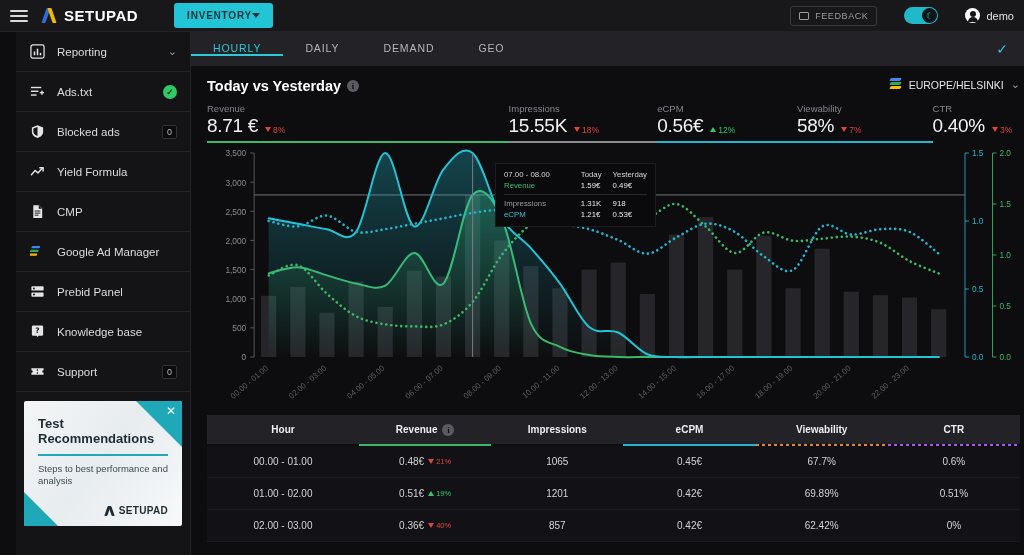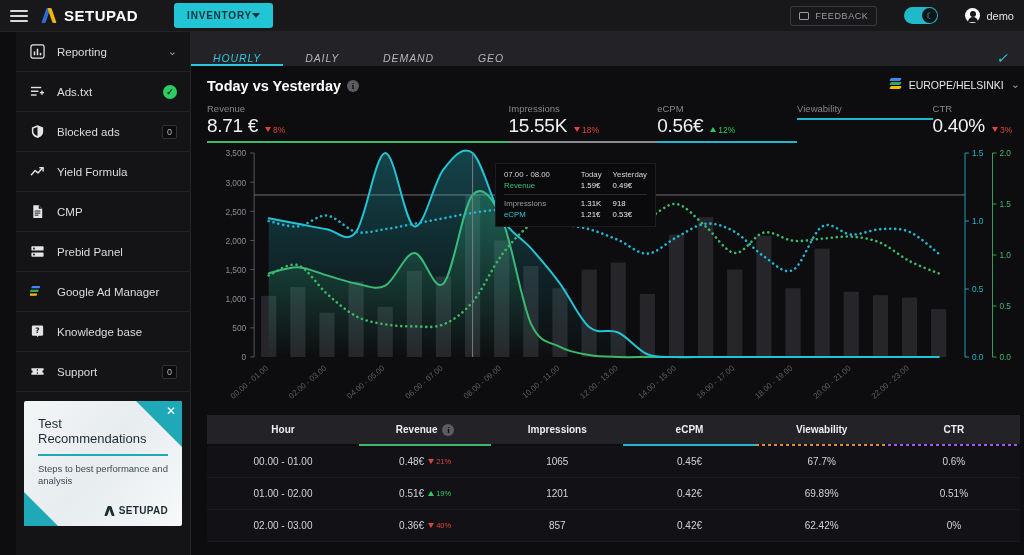--- a/index.html
+++ b/index.html
@@ -85,33 +85,33 @@
   }
   .promo:before {
     content: ""; position: absolute; top: 0; right: 0; width: 46px; height: 46px;
     background: #1fa8b8; clip-path: polygon(100% 0, 0 0, 100% 100%);
   }
   .promo:after {
     content: ""; position: absolute; bottom: 0; left: 0; width: 34px; height: 34px;
     background: #1fa8b8; clip-path: polygon(0 100%, 0 0, 100% 100%);
   }
   .promo-close { position: absolute; top: 4px; right: 6px; color: #fff; font-size: 12px; z-index: 3; cursor: pointer; line-height:1; }
-  .promo-title { font-size: 13px; font-weight: 400; color: #1d2b33; line-height: 1.14; z-index:2; }
+  .promo-title { font-size: 13px; font-weight: 700; color: #1d2b33; line-height: 1.14; z-index:2; }
   .promo-rule { height: 2px; background: #1fa8b8; margin: 7px 0 7px 0; width: 100%; z-index:2; }
   .promo-sub { font-size: 9.5px; color: #3c4c55; line-height: 1.3; z-index:2; }
   .promo-brand { margin-top: auto; align-self: flex-end; display:flex; align-items:center; gap:3px; z-index:2; }
   .promo-brand .bm { width: 11px; height: 11px; position: relative; }
   .promo-brand .bm:before, .promo-brand .bm:after { content:""; position:absolute; bottom:0; width:3px; height:10px; background:#1d2b33; border-radius:1px;}
   .promo-brand .bm:before { left:1px; transform: skewX(-19deg); }
   .promo-brand .bm:after  { left:5px; transform: skewX(19deg); }
   .promo-brand span { font-size: 10px; font-weight: 700; color: #1d2b33; letter-spacing: .3px; }
 
   
   .main { flex: 1; min-width: 0; display: flex; flex-direction: column; background: #0d0d0f; overflow: hidden; }
-  .tabs { height: 34px; flex: 0 0 34px; background: #232327; display: flex; align-items: flex-end; position: relative; font-style: italic; }
+  .tabs { height: 34px; flex: 0 0 34px; background: #232327; display: flex; align-items: center; position: relative; }
   .tab {
     display: flex; align-items: center; padding: 0 22px; font-size: 10.5px;
     letter-spacing: .9px; color: #b5b5bc; cursor: pointer; border-bottom: 2px solid transparent;
   }
   .tab.active { color: #2fc7da; border-bottom-color: #2fc7da; }
   .tab-check { margin-left: auto; display:flex; align-items:center; padding: 0 16px; color:#2fc7da; font-size: 14px; cursor: pointer; }
 
   
   .panel { flex: 1; min-height: 0; padding: 12px 4px 0 16px; display: flex; flex-direction: column; overflow: hidden; }
   .panel-head { display: flex; align-items: flex-start; }
@@ -266,40 +266,40 @@
               <rect x="5" y="9.2" width="6" height="1" fill="#141417"></rect>
               <rect x="5" y="11.4" width="4" height="1" fill="#141417"></rect>
             </svg>
         </span>
         <span class="nav-label">CMP</span>
       </div>
 
       <div class="nav-item">
         <span class="nav-ico">
           <svg width="15" height="15" viewBox="0 0 16 16">
-              <rect x="1.5" y="2.5" width="13" height="4.5" rx="1" fill="currentColor"></rect>
-              <rect x="1.5" y="9" width="13" height="4.5" rx="1" fill="currentColor"></rect>
-              <circle cx="4.2" cy="4.75" r="1" fill="#141417"></circle>
-              <circle cx="4.2" cy="11.25" r="1" fill="#141417"></circle>
-            </svg>
-        </span>
-        <span class="nav-label">Prebid Panel</span>
-      </div>
-
-      <div class="nav-item">
-        <span class="nav-ico">
-          <svg width="15" height="15" viewBox="0 0 16 16">
               <g transform="skewX(-22) translate(3,0)">
                 <rect x="0" y="2" width="9" height="2.6" rx="1" fill="#4285f4"></rect>
                 <rect x="0" y="6" width="9" height="2.6" rx="1" fill="#34a853"></rect>
                 <rect x="0" y="10" width="9" height="2.6" rx="1" fill="#fbbc05"></rect>
               </g>
             </svg>
         </span>
         <span class="nav-label">Google Ad Manager</span>
+      </div>
+
+      <div class="nav-item">
+        <span class="nav-ico">
+          <svg width="15" height="15" viewBox="0 0 16 16">
+              <rect x="1.5" y="2.5" width="13" height="4.5" rx="1" fill="currentColor"></rect>
+              <rect x="1.5" y="9" width="13" height="4.5" rx="1" fill="currentColor"></rect>
+              <circle cx="4.2" cy="4.75" r="1" fill="#141417"></circle>
+              <circle cx="4.2" cy="11.25" r="1" fill="#141417"></circle>
+            </svg>
+        </span>
+        <span class="nav-label">Prebid Panel</span>
       </div>
 
       <div class="nav-item">
         <span class="nav-ico">
           <svg width="15" height="15" viewBox="0 0 16 16">
               <rect x="2" y="1.5" width="12" height="11" rx="1.4" fill="currentColor"></rect>
               <path d="M6.3 11 L8 14 L9.7 11 Z" fill="currentColor"></path>
               <text x="8" y="9.6" font-size="8" font-family="DejaVu Sans, sans-serif" font-weight="bold" text-anchor="middle" fill="#141417">?</text>
             </svg>
         </span>
@@ -389,20 +389,27 @@
                 <span class="kpi-value">0.56€</span>
                 <span class="kpi-delta up">
                   <span class="tri-up"></span>
                   <span>12%</span>
                 </span>
               </div>
               <div class="kpi-bar" style="background:#21b6cf"></div>
             </div>
             <div class="kpi" style="width: 155px;">
               <div class="kpi-label">Viewability</div>
+              <div class="kpi-row">
+                <span class="kpi-value">58%</span>
+                <span class="kpi-delta down">
+                  <span class="tri-down"></span>
+                  <span>7%</span>
+                </span>
+              </div>
               <div class="kpi-bar" style="background:#21b6cf"></div>
             </div>
             <div class="kpi" style="width: 100px;">
               <div class="kpi-label">CTR</div>
               <div class="kpi-row">
                 <span class="kpi-value">0.40%</span>
                 <span class="kpi-delta down">
                   <span class="tri-down"></span>
                   <span>3%</span>
                 </span>

